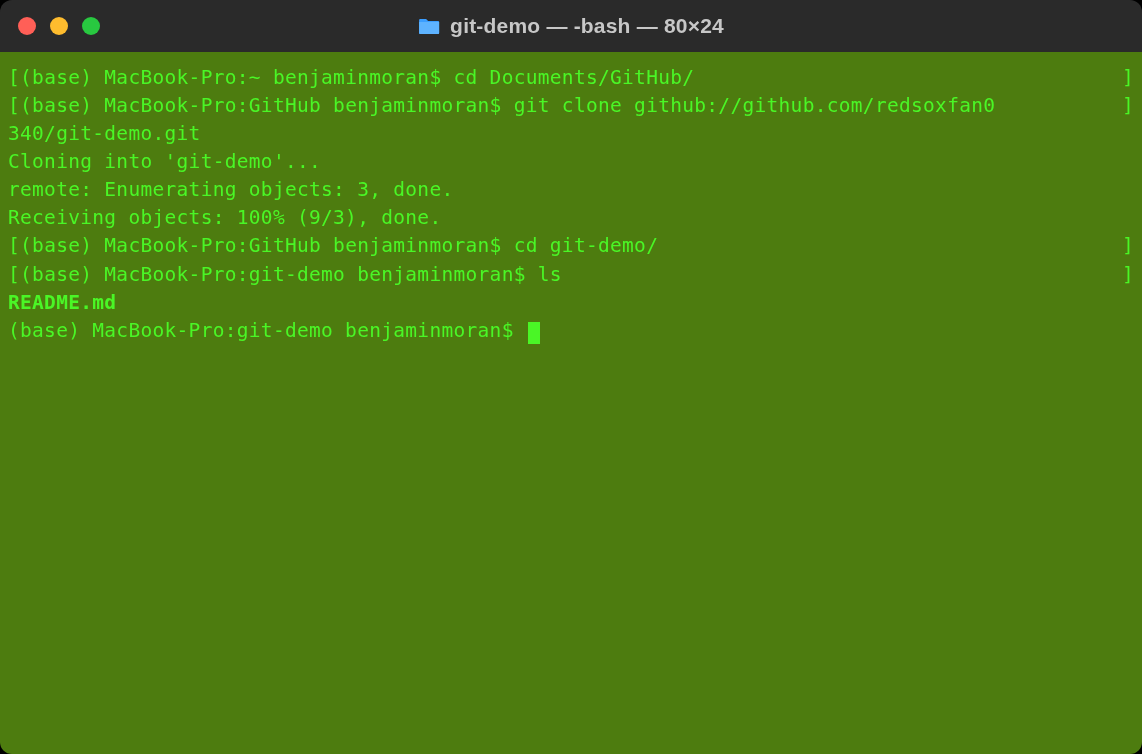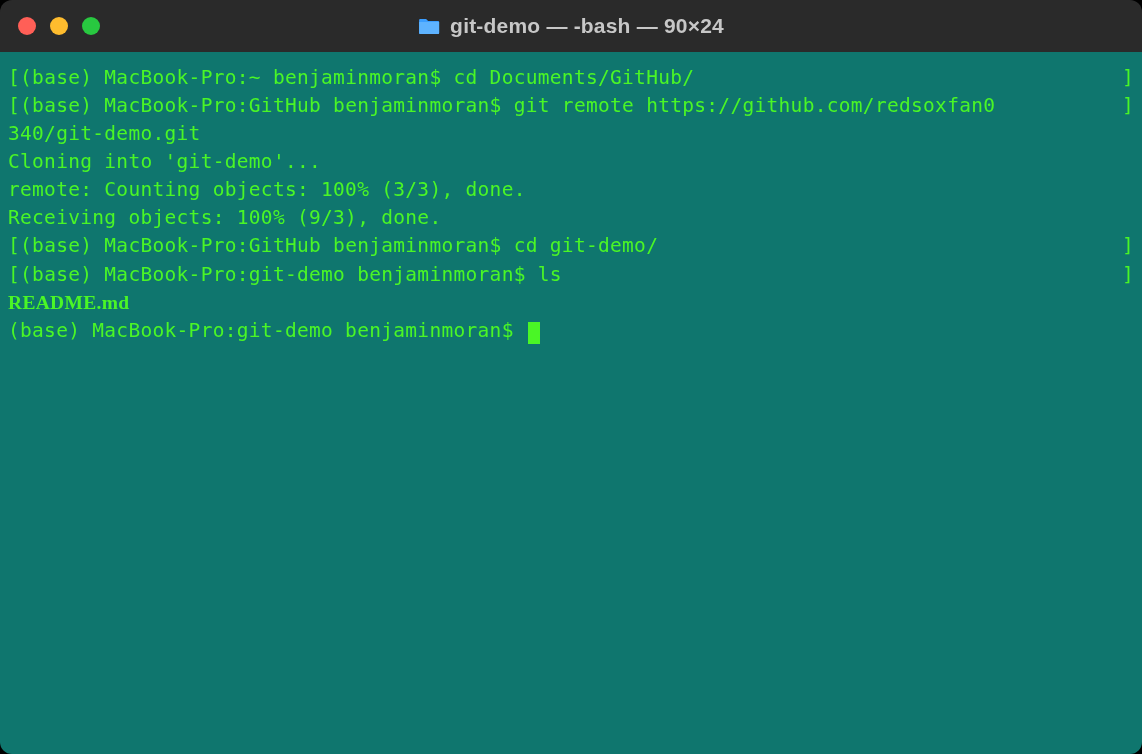--- a/index.html
+++ b/index.html
@@ -56,41 +56,40 @@
       font-size: 21px;
       font-weight: 600;
       font-family: -apple-system, BlinkMacSystemFont, 'Segoe UI', sans-serif;
       letter-spacing: 0.2px;
     }
     .folder-icon svg {
       display: block;
     }
     .terminal-body {
       flex: 1;
-      background: #0f766e;
+      background: #4d7c0f;
       padding: 12px 8px 12px 8px;
       font-size: 19.5px;
       line-height: 1.44;
       color: #4af626;
       font-family: 'Menlo', 'Monaco', 'Consolas', monospace;
       letter-spacing: 0.3px;
       overflow: hidden;
     }
     .line {
       white-space: pre-wrap;
       word-break: break-all;
     }
     .bracket { color: #4af626; }
     .prompt-text { color: #4af626; }
     .cmd { color: #4af626; }
     .output { color: #4af626; }
     .output-bold {
       color: #4af626;
       font-weight: 700;
-      font-family: Liberation Serif, serif;
     }
     .cursor {
       display: inline-block;
       width: 12px;
       height: 22px;
       background: #4af626;
       vertical-align: text-bottom;
       margin-left: 2px;
       position: relative;
       top: 2px;
@@ -110,29 +109,29 @@
       <div class="light yellow"></div>
       <div class="light green"></div>
     </div>
     <div class="title-wrap">
       <span class="folder-icon">
         <svg width="22" height="18" viewBox="0 0 22 18">
           <path d="M2 2 h6 l2 2 h10 a1 1 0 0 1 1 1 v11 a1 1 0 0 1 -1 1 h-18 a1 1 0 0 1 -1 -1 v-13 a1 1 0 0 1 1 -1 z" fill="#3b9eff"></path>
           <path d="M1 5 h20 v11 a1 1 0 0 1 -1 1 h-18 a1 1 0 0 1 -1 -1 z" fill="#5eb3ff"></path>
         </svg>
       </span>
-      <span>git-demo — -bash — 90×24</span>
+      <span>git-demo — -bash — 80×24</span>
     </div>
   </div>
 
   <div class="terminal-body">
     <div class="line"><span class="bracket">[</span><span class="prompt-text">(base) MacBook-Pro:~ benjaminmoran$ </span><span class="cmd">cd Documents/GitHub/</span><span class="right-bracket">]</span></div>
-    <div class="line"><span class="bracket">[</span><span class="prompt-text">(base) MacBook-Pro:GitHub benjaminmoran$ </span><span class="cmd">git remote https://github.com/redsoxfan0</span><span class="right-bracket">]</span></div>
+    <div class="line"><span class="bracket">[</span><span class="prompt-text">(base) MacBook-Pro:GitHub benjaminmoran$ </span><span class="cmd">git clone github://github.com/redsoxfan0</span><span class="right-bracket">]</span></div>
     <div class="line"><span class="cmd">340/git-demo.git</span></div>
     <div class="line"><span class="output">Cloning into 'git-demo'...</span></div>
-    <div class="line"><span class="output">remote: Counting objects: 100% (3/3), done.</span></div>
+    <div class="line"><span class="output">remote: Enumerating objects: 3, done.</span></div>
     <div class="line"><span class="output">Receiving objects: 100% (9/3), done.</span></div>
     <div class="line"><span class="bracket">[</span><span class="prompt-text">(base) MacBook-Pro:GitHub benjaminmoran$ </span><span class="cmd">cd git-demo/</span><span class="right-bracket">]</span></div>
     <div class="line"><span class="bracket">[</span><span class="prompt-text">(base) MacBook-Pro:git-demo benjaminmoran$ </span><span class="cmd">ls</span><span class="right-bracket">]</span></div>
     <div class="line"><span class="output-bold">README.md</span></div>
     <div class="line"><span class="prompt-text">(base) MacBook-Pro:git-demo benjaminmoran$ </span><span class="cursor"></span></div>
   </div>
 </div>
 
 </body></html>

